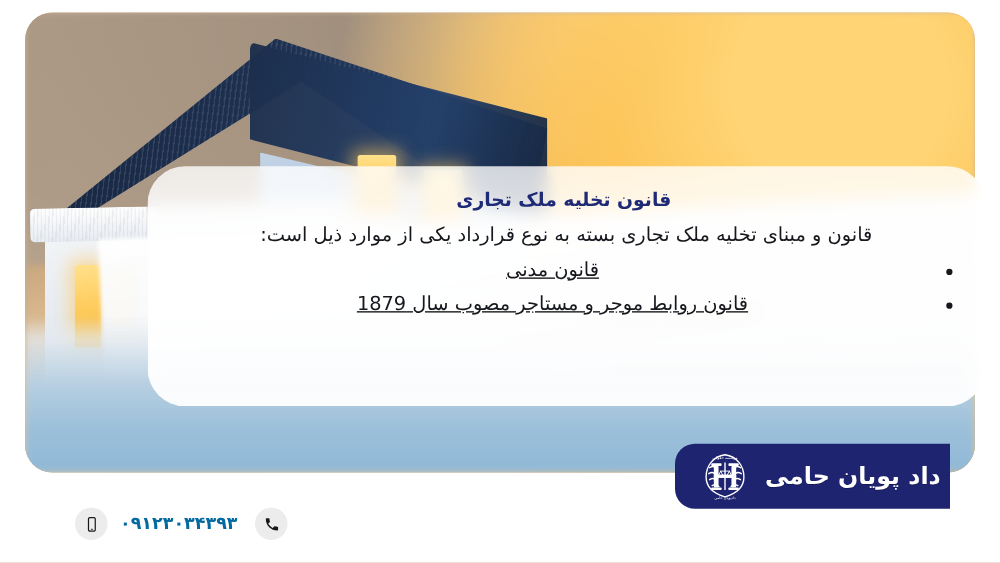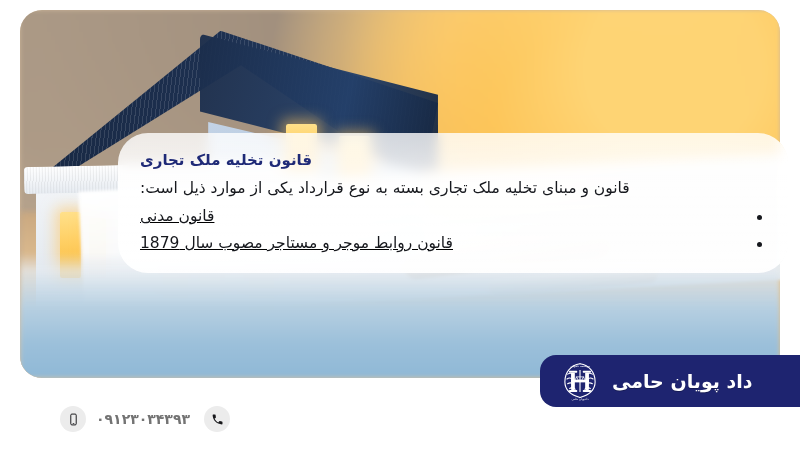--- a/index.html
+++ b/index.html
@@ -145,27 +145,27 @@
     background:repeating-linear-gradient(180deg,#f2f4f7 0 3px,#dfe5ec 3px 6px);
     transform:rotate(-2deg);
     filter:blur(.6px);
     opacity:.9;
   }
 
   
   .card{
     position:absolute;
     left:118px;top:133px;
-    width:670px;height:140px;
+    width:670px;height:192px;
     border-radius:30px 30px 30px 30px;
     background:linear-gradient(180deg,rgba(255,255,255,.80) 0%,rgba(255,255,255,.90) 35%,rgba(255,255,255,.94) 100%);
     backdrop-filter:blur(6px);
     box-sizing:border-box;
     padding:14px 22px 10px 22px;
-    text-align:left;
+    text-align:center;
     direction:rtl;
   }
   .card-title{
     color:#1f2a77;
     font-size:15px;
     font-weight:bold;
     line-height:1.3;
     margin:4px 4px 6px 0;
     letter-spacing:-.2px;
   }
@@ -195,21 +195,21 @@
     right:4px;top:12px;
     width:5px;height:5px;
     border-radius:50%;
     background:#16181d;
   }
 
   
   .brand{
     position:absolute;
     left:540px;top:355px;
-    width:260px;height:52px;
+    width:220px;height:52px;
     background:#1e2470;
     border-radius:16px 0 0 16px;
     display:flex;align-items:center;justify-content:flex-end;
     gap:10px;
     padding:0 14px 0 18px;
     box-sizing:border-box;
     direction:rtl;
   }
   .brand-emblem{
     width:44px;height:44px;flex:0 0 44px;
@@ -239,21 +239,21 @@
   }
   .contact-item + .contact-item{margin-left:32px;}
   .ci-icon{
     width:26px;height:26px;border-radius:50%;
     background:#ececec;
     display:flex;align-items:center;justify-content:center;
     flex:0 0 26px;
   }
   .ci-icon svg{display:block;}
   .ci-text{
-    color:#737373;
+    color:#0369a1;
     font-size:14px;
     font-weight:bold;
     letter-spacing:.6px;
     white-space:nowrap;
   }
 </style>
 </head>
 <body>
 
 <div class="canvas">

